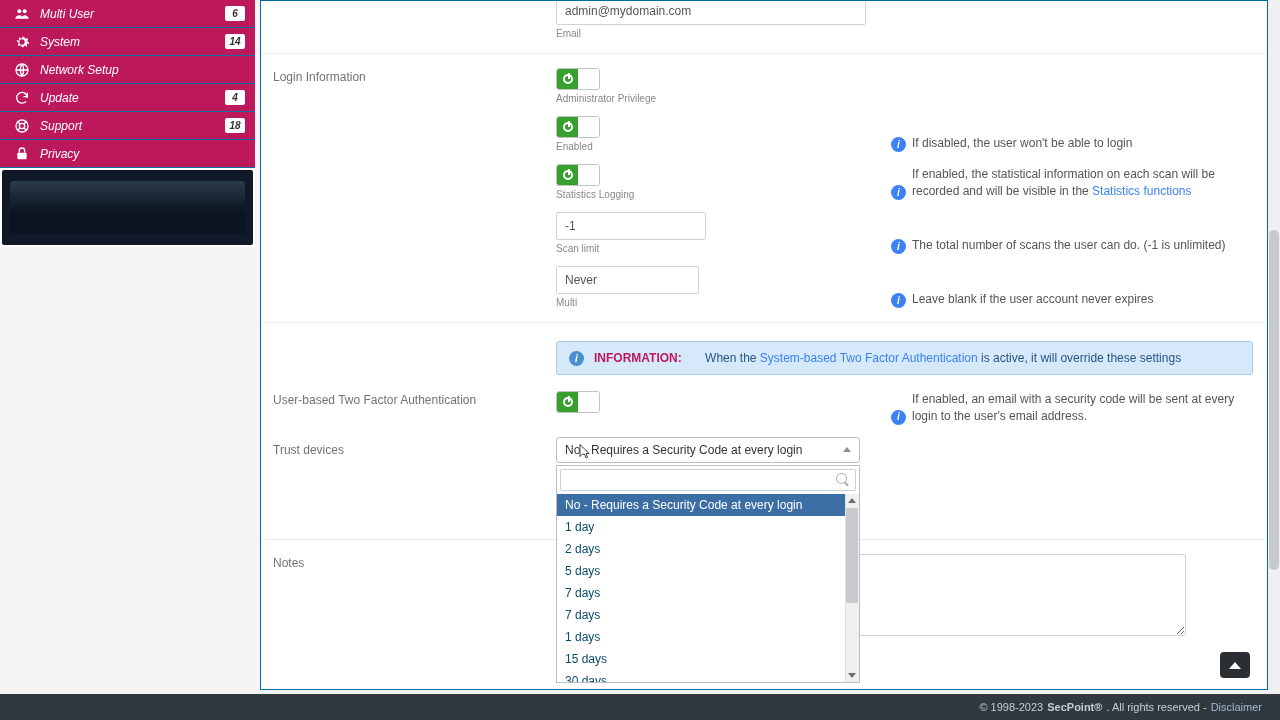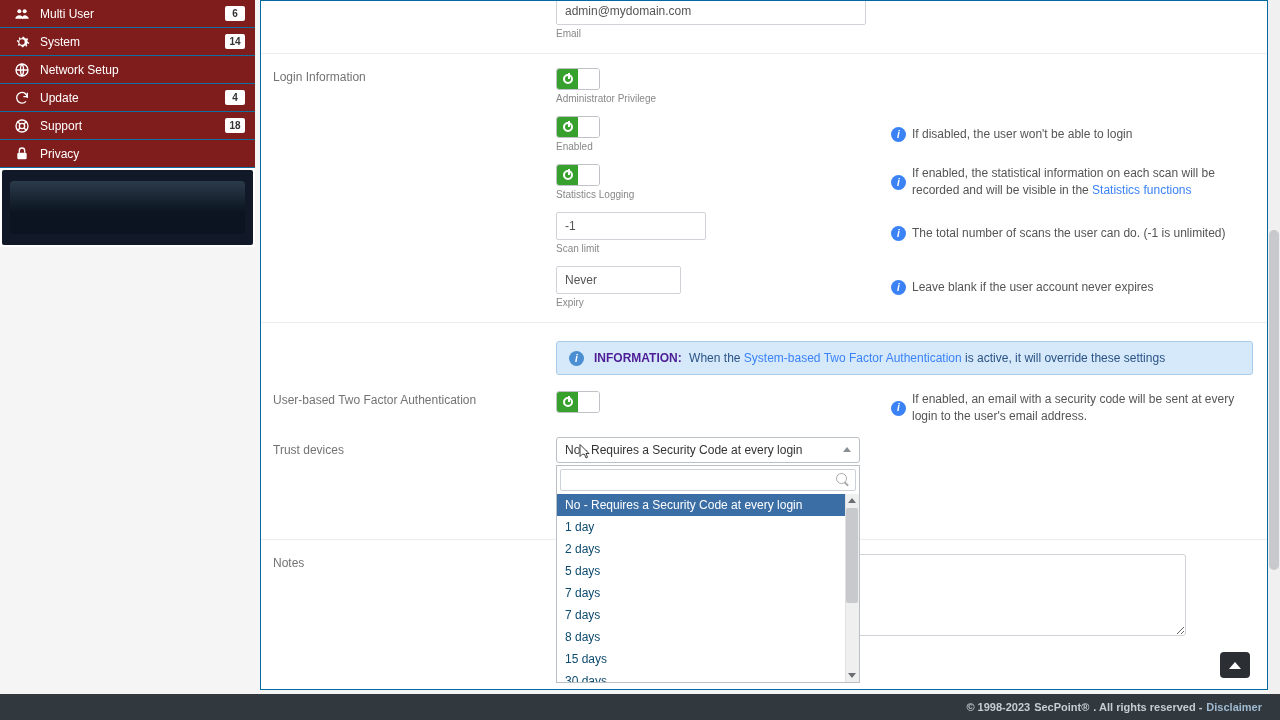--- a/index.html
+++ b/index.html
@@ -1,53 +1,53 @@
 <!DOCTYPE html>
 <html><head>
 <meta charset="utf-8">
 <style>
   * { box-sizing: border-box; margin: 0; padding: 0; font-family: Arial, Helvetica, sans-serif; }
   html, body { width: 1280px; height: 720px; overflow: hidden; background: #f5f5f5; }
   body { position: relative; font-size: 12px; color: #333; }
 
   .sidebar { position: absolute; left: 0; top: 0; width: 255px; background: #fff; }
-  .side-item { display: flex; align-items: center; justify-content: space-between; height: 28px; padding: 0 10px 0 14px; background: #7f1d1d; border-bottom: 1px solid #0f6fa3; color: #fff; font-size: 12px; cursor: pointer; }
+  .side-item { display: flex; align-items: center; justify-content: space-between; height: 28px; padding: 0 10px 0 14px; background: #be185d; border-bottom: 1px solid #0f6fa3; color: #fff; font-size: 12px; cursor: pointer; font-style: italic; }
   .side-item .left { display: flex; align-items: center; gap: 10px; }
   .side-item .icon { width: 16px; height: 16px; display: inline-block; }
   .badge { background: #fff; color: #333; min-width: 20px; height: 15px; border-radius: 2px; font-size: 10px; display: flex; align-items: center; justify-content: center; padding: 0 4px; font-weight: bold; }
 
   .device-img { width: 251px; height: 75px; margin: 2px; background: #111827; border-radius: 2px; position: relative; overflow: hidden; }
   .device-img::after { content: ""; position: absolute; left: 3%; right: 3%; top: 15%; bottom: 15%; background: linear-gradient(180deg,#2b3a4a 0%, #0b1420 60%); border-radius: 4px; }
   .device-ports { position: absolute; bottom: 14px; left: 70px; width: 110px; height: 10px; background: repeating-linear-gradient(90deg,#0af 0 8px, transparent 8px 12px); opacity: .4; }
 
   .content { position: absolute; left: 260px; top: 0; right: 12px; bottom: 30px; background: #fff; border: 1px solid #0369a1; overflow: hidden; }
   .form-row { display: flex; padding: 6px 0; }
   .form-label-col { width: 295px; padding-left: 12px; color: #737373; font-size: 12px; padding-top: 2px; }
   .form-field-col { width: 335px; position: relative; }
-  .form-help-col { flex: 1; padding-right: 20px; display: flex; align-items: center; gap: 6px; color: #555; font-size: 12px; line-height: 1.4; }
+  .form-help-col { flex: 1; padding-right: 20px; display: flex; align-items: flex-end; gap: 6px; color: #555; font-size: 12px; line-height: 1.4; }
 
   .text-input { width: 310px; height: 28px; border: 1px solid #cfd3d7; border-radius: 2px; padding: 0 8px; font-size: 12px; color: #555; background: #fff; }
   .text-input.narrow { width: 150px; }
-  .text-input.narrower { width: 125px; }
+  .text-input.narrower { width: 143px; }
 
   .sublabel { font-size: 10px; color: #888; margin-top: 3px; }
 
   .toggle { width: 44px; height: 22px; border: 1px solid #bfc3c7; border-radius: 3px; display: flex; background: #fff; overflow: hidden; }
   .toggle .on { width: 22px; height: 100%; background: #38a12d; display: flex; align-items: center; justify-content: center; }
   .toggle .off { width: 22px; height: 100%; background: #fff; }
   .power { width: 10px; height: 10px; border: 2px solid #fff; border-radius: 50%; position: relative; }
   .power::after { content: ""; position: absolute; left: 3px; top: -3px; width: 2px; height: 6px; background: #fff; }
 
   .info-icon { width: 15px; height: 15px; border-radius: 50%; background: #3b82f6; color: #fff; display: flex; align-items: center; justify-content: center; font-size: 10px; font-weight: bold; font-style: italic; flex-shrink: 0; margin-top: 1px; }
   .info-icon::after { content: "i"; }
   a.inline-link { color: #3b82f6; text-decoration: none; cursor: pointer; }
 
   .info-banner { margin: 10px 14px 10px 0; background: #d6e9fb; border: 1px solid #a9cbe8; border-radius: 3px; padding: 8px 12px; display: flex; align-items: center; gap: 10px; color: #2a5385; font-size: 12px; }
   .info-banner .info-icon { background: #4a8fd1; }
-  .info-banner .lbl { color: #4c1d95; font-weight: bold; margin-right: 4px; }
+  .info-banner .lbl { color: #be185d; font-weight: bold; margin-right: 20px; }
 
   .dropdown-wrap { position: relative; }
   .dropdown-display { width: 304px; height: 26px; border: 1px solid #b9bfc4; border-radius: 3px; background: #fff; display: flex; align-items: center; justify-content: space-between; padding: 0 8px; font-size: 12px; cursor: pointer; }
   .chev { width: 0; height: 0; border-left: 4px solid transparent; border-right: 4px solid transparent; border-bottom: 5px solid #8a8f94; }
   .cursor { position: absolute; left: 18px; top: 6px; width: 18px; height: 18px; z-index: 50; pointer-events: none; }
   .cursor svg { width: 18px; height: 18px; filter: drop-shadow(0 0 1px #fff); }
 
   .dropdown-panel { position: absolute; top: 28px; left: 0; width: 304px; border: 1px solid #b9bfc4; background: #fff; z-index: 40; }
   .dropdown-search { width: calc(100% - 6px); margin: 3px; height: 22px; border: 1px solid #cbd1d6; border-radius: 2px; padding: 0 22px 0 6px; font-size: 11px; }
   .search-mag { position: absolute; right: 10px; top: 7px; width: 13px; height: 13px; opacity: .5; }
@@ -59,21 +59,21 @@
   .scroll-arrow { position: absolute; right: 3px; width: 0; height: 0; border-left: 4px solid transparent; border-right: 4px solid transparent; }
   .scroll-arrow.up { top: 4px; border-bottom: 5px solid #6b6f73; }
   .scroll-arrow.down { bottom: 4px; border-top: 5px solid #6b6f73; }
   .opt { padding: 4px 8px; font-size: 12px; color: #0c4a6e; cursor: pointer; margin-right: 14px; }
   .opt.sel { background: #3b6ea5; color: #fff; }
 
   .notes-area { width: 630px; height: 82px; border: 1px solid #cfd3d7; border-radius: 3px; resize: both; padding: 6px; font-size: 12px; font-family: inherit; }
 
   .btns { padding: 12px 0 12px 12px; display: flex; gap: 8px; }
 
-  .footer { position: absolute; left: 0; right: 0; bottom: 0; height: 26px; background: #31393f; color: #c7cdd2; display: flex; align-items: center; justify-content: flex-end; padding-right: 18px; font-size: 11px; gap: 4px; font-weight: bold; }
+  .footer { position: absolute; left: 0; right: 0; bottom: 0; height: 26px; background: #31393f; color: #c7cdd2; display: flex; align-items: center; justify-content: flex-end; padding-right: 18px; font-size: 11px; gap: 4px; }
   .footer a { color: #9fbad0; }
 
   .scrolltop { position: absolute; right: 30px; bottom: 42px; width: 30px; height: 26px; background: #2b2f33; border-radius: 4px; display: flex; align-items: center; justify-content: center; cursor: pointer; }
   .scrolltop::after { content: ""; width: 0; height: 0; border-left: 6px solid transparent; border-right: 6px solid transparent; border-bottom: 7px solid #fff; }
 
   .page-scroll { position: absolute; right: 0; top: 0; bottom: 26px; width: 12px; background: #f0f0f0; }
   .page-scroll-thumb { position: absolute; right: 1px; top: 230px; width: 10px; height: 340px; background: #c7c9cc; border-radius: 5px; }
 
   hr.sep { border: none; border-top: 1px solid #ececec; margin: 8px 0; }
 </style>
@@ -231,21 +231,21 @@
     <div class="form-help-col">
       <span class="info-icon"></span>
       <span>The total number of scans the user can do. (-1 is unlimited)</span>
     </div>
   </div>
 
   <div class="form-row">
     <div class="form-label-col"></div>
     <div class="form-field-col">
       <input class="text-input narrower" value="Never" style="">
-      <div class="sublabel">Expiry</div>
+      <div class="sublabel">Multi</div>
     </div>
     <div class="form-help-col">
       <span class="info-icon"></span>
       <span>Leave blank if the user account never expires</span>
     </div>
   </div>
 
   <hr class="sep">
 
   <div style="display:flex">
@@ -295,21 +295,21 @@
             <input class="dropdown-search" style="">
             <span class="search-mag"></span>
           </div>
           <div class="dropdown-list">
             <div class="opt sel">No - Requires a Security Code at every login</div>
             <div class="opt">1 day</div>
             <div class="opt">2 days</div>
             <div class="opt">5 days</div>
             <div class="opt">7 days</div>
             <div class="opt">7 days</div>
-            <div class="opt">8 days</div>
+            <div class="opt">1 days</div>
             <div class="opt">15 days</div>
             <div class="opt">30 days</div>
             <div class="dropdown-scrolltrack">
               <span class="scroll-arrow up"></span>
               <span class="dropdown-scrollthumb"></span>
               <span class="scroll-arrow down"></span>
             </div>
           </div>
         </div>
       </div>

